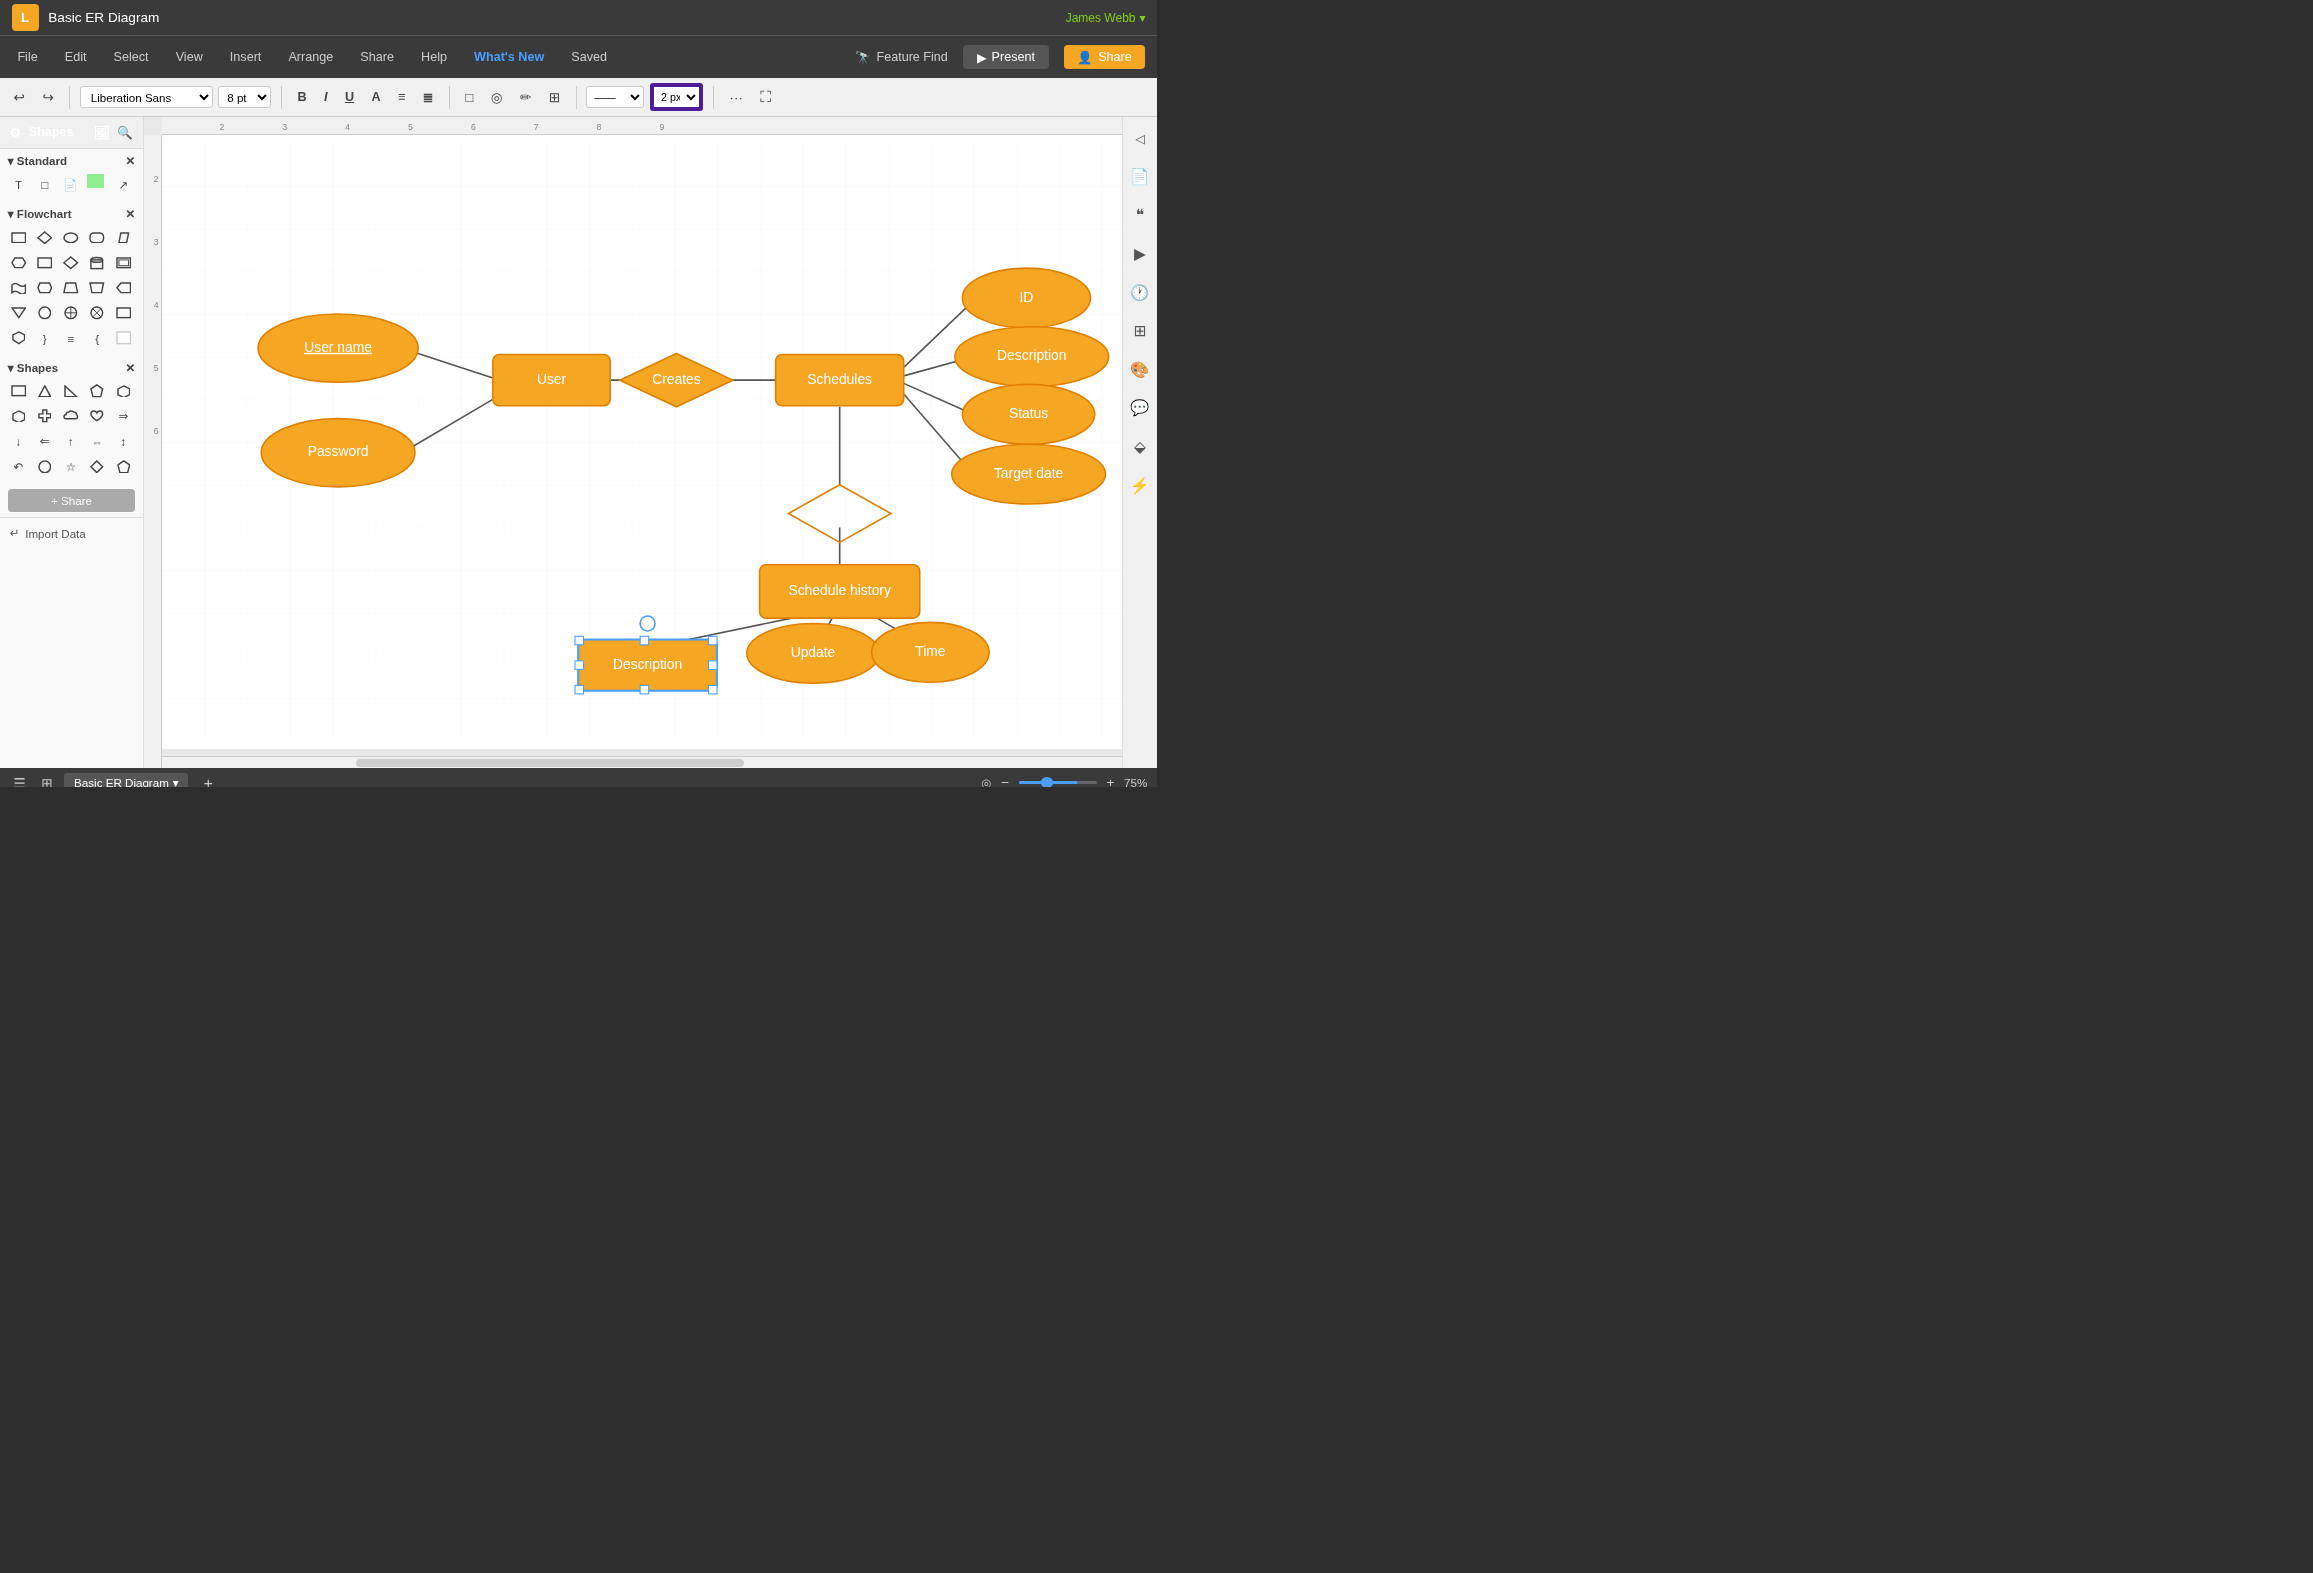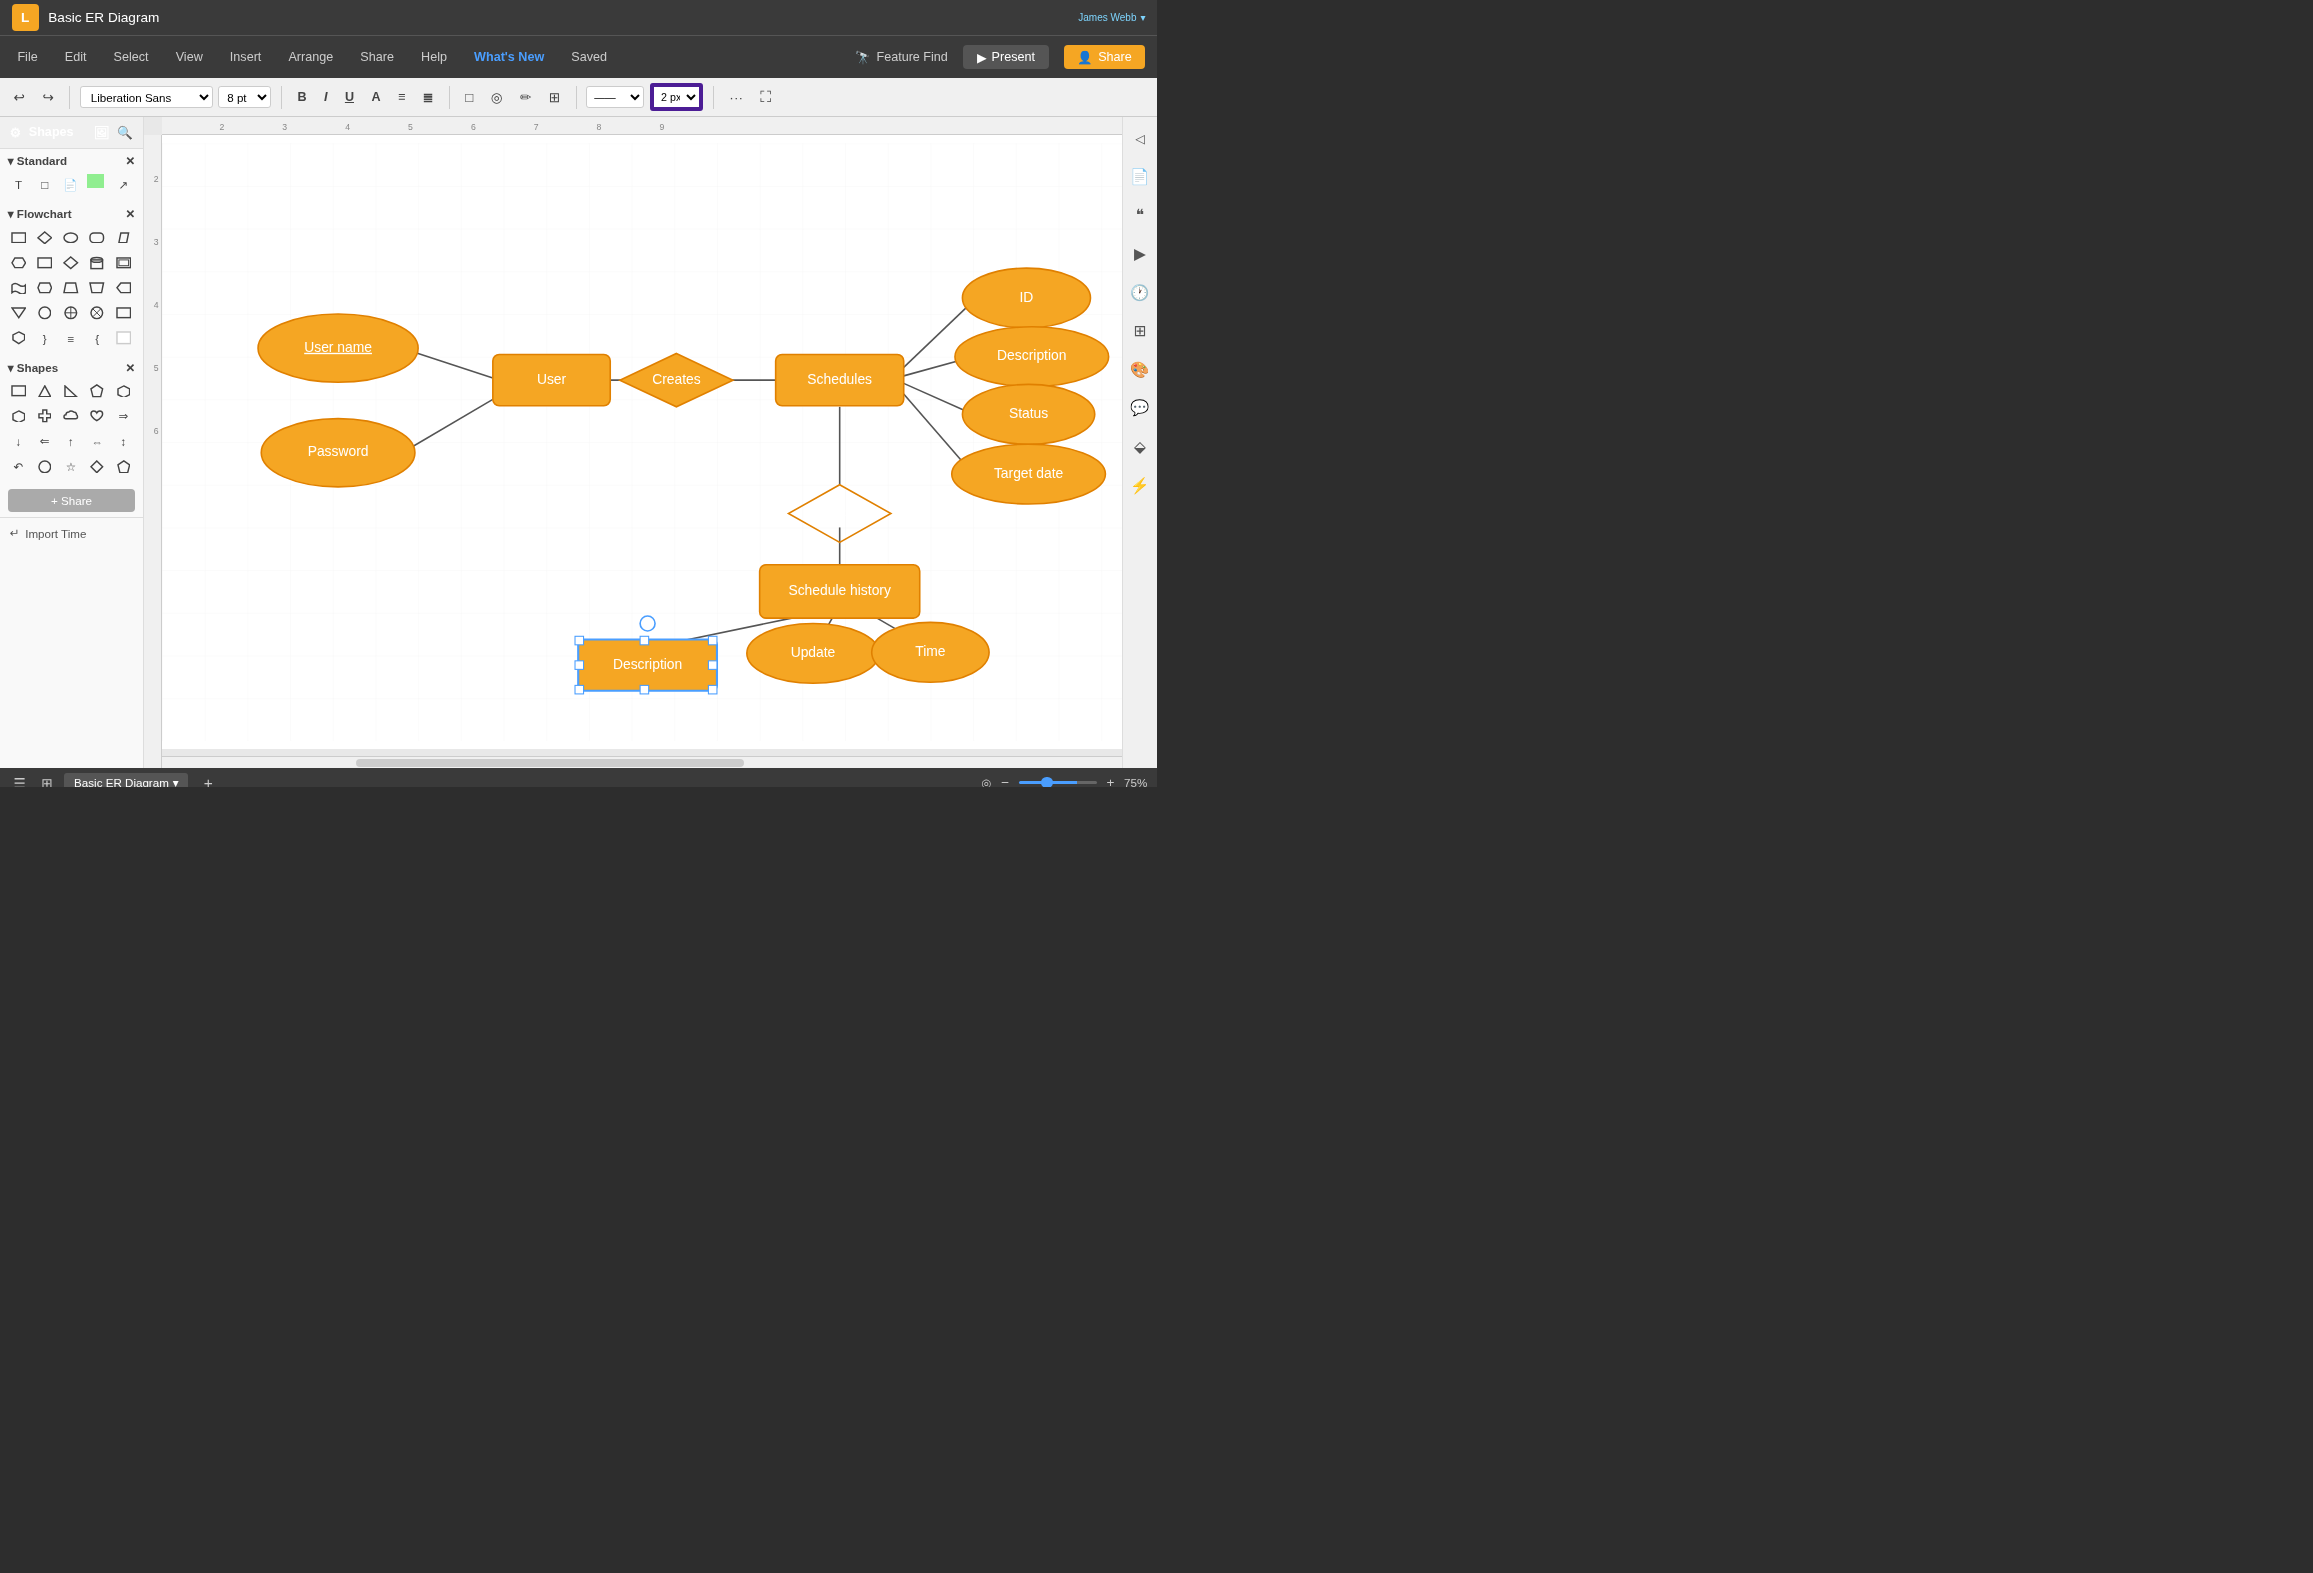--- a/index.html
+++ b/index.html
@@ -15,21 +15,21 @@
       gap: 9.7px;
     }
     #app-logo {
       background: #f5a623;
       width: 27px; height: 27px;
       border-radius: 3.9px;
       display: flex; align-items: center; justify-content: center;
       font-weight: bold; font-size: 13.6px; color: white;
     }
     #title-text { font-size: 13.6px; color: #fff; }
-    #user-name { margin-left: auto; font-size: 10px; color: #7dd3fc; display: flex; align-items: center; gap: 3.9px; }
+    #user-name { margin-left: auto; font-size: 12px; color: #84cc16; display: flex; align-items: center; gap: 3.9px; }
 
     
     #menubar {
       background: #3a3a3a;
       height: 43px;
       display: flex;
       align-items: center;
       padding: 0 11.6px;
       gap: 15.5px;
       border-top: 1px solid #555;
@@ -523,21 +523,21 @@
             <svg width="13.6" height="13.6" viewBox="0 0 14 14">
               <polygon points="7,1 13,5 11,13 3,13 1,5" fill="none" stroke="#444" stroke-width="1.5"></polygon>
             </svg>
           </div>
       </div>
     </div>
 
     <button id="add-shapes-btn">+ Share</button>
     <div id="import-data">
       <span>↵</span>
-      <span>Import Time</span>
+      <span>Import Data</span>
     </div>
   </div>
 
   <div id="canvas-area">
 
     <div id="ruler-top">
       <span style="margin-left:58px;">2</span>
       <span style="margin-left:58px;">3</span>
       <span style="margin-left:58px;">4</span>
       <span style="margin-left:58px;">5</span>

